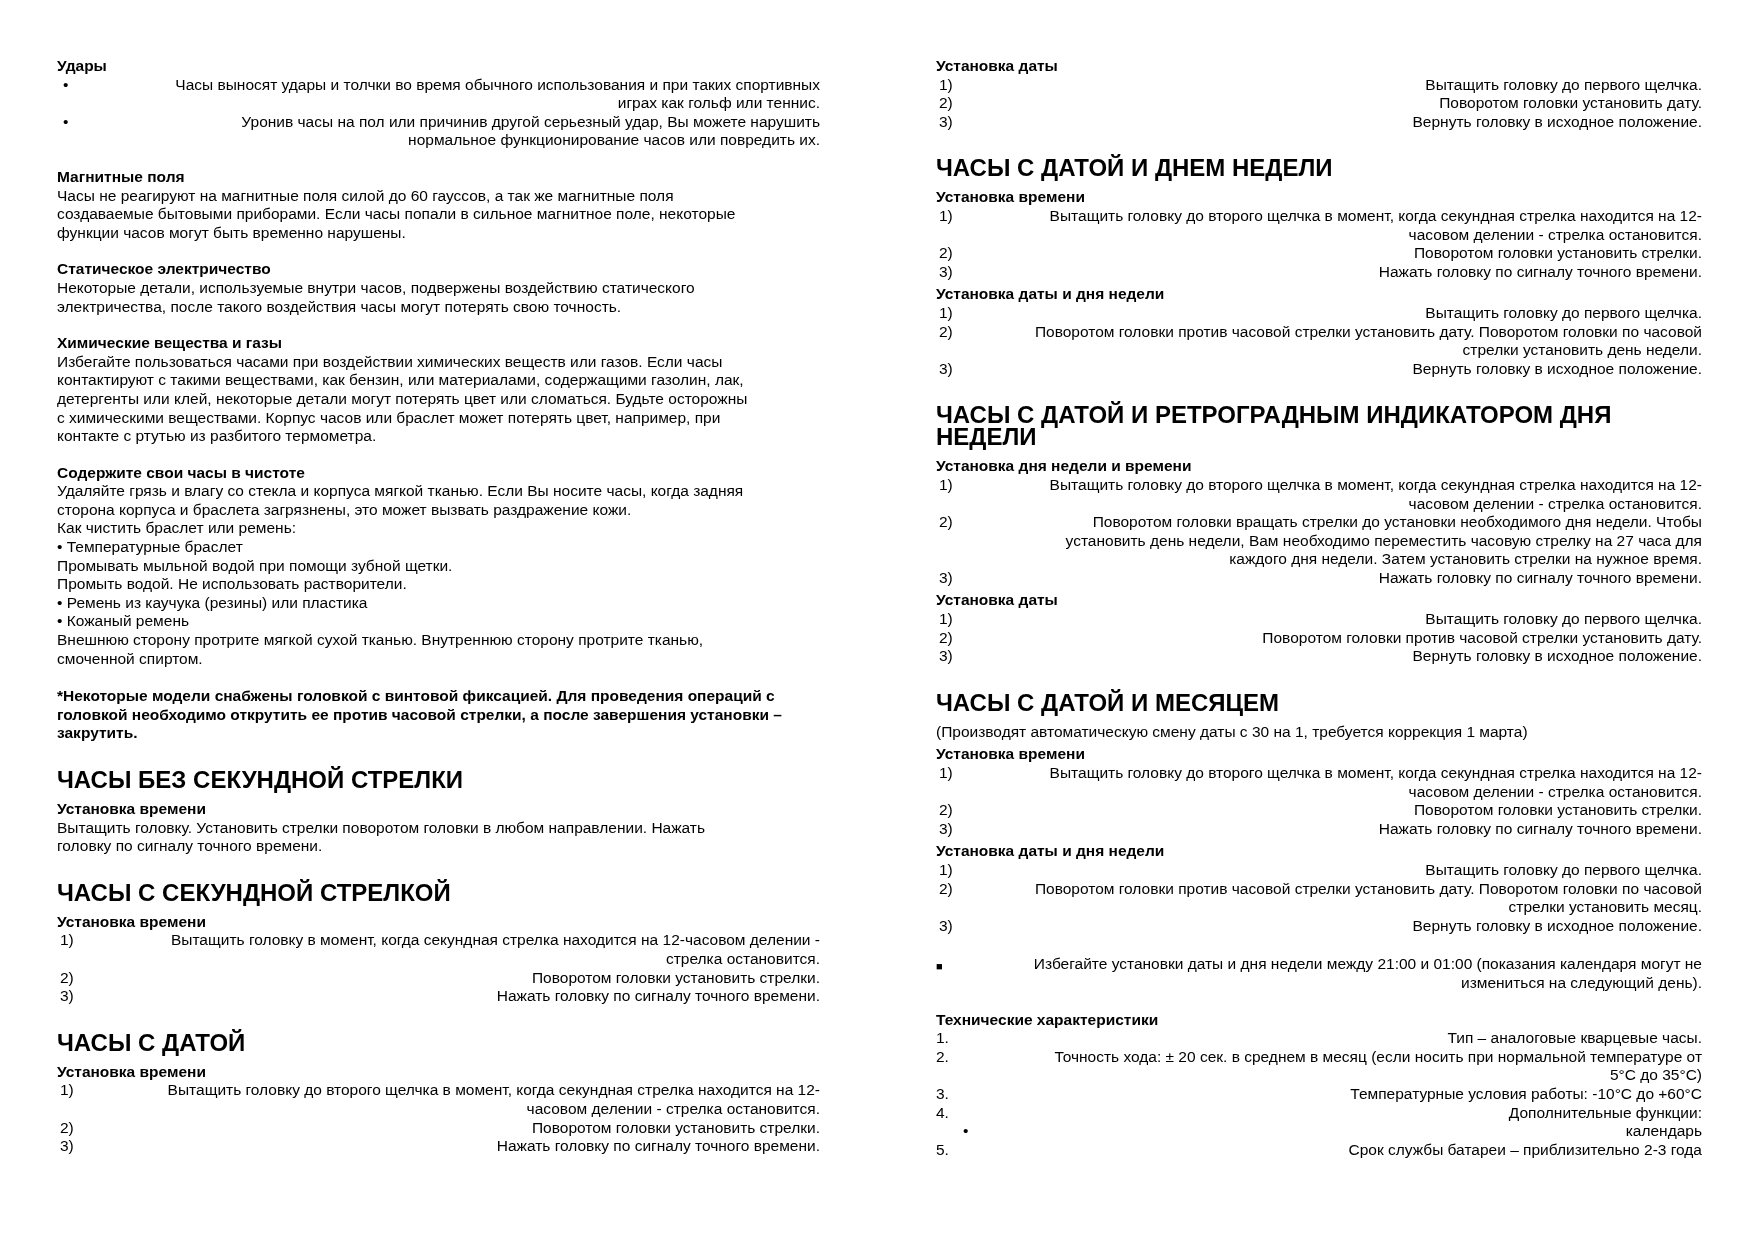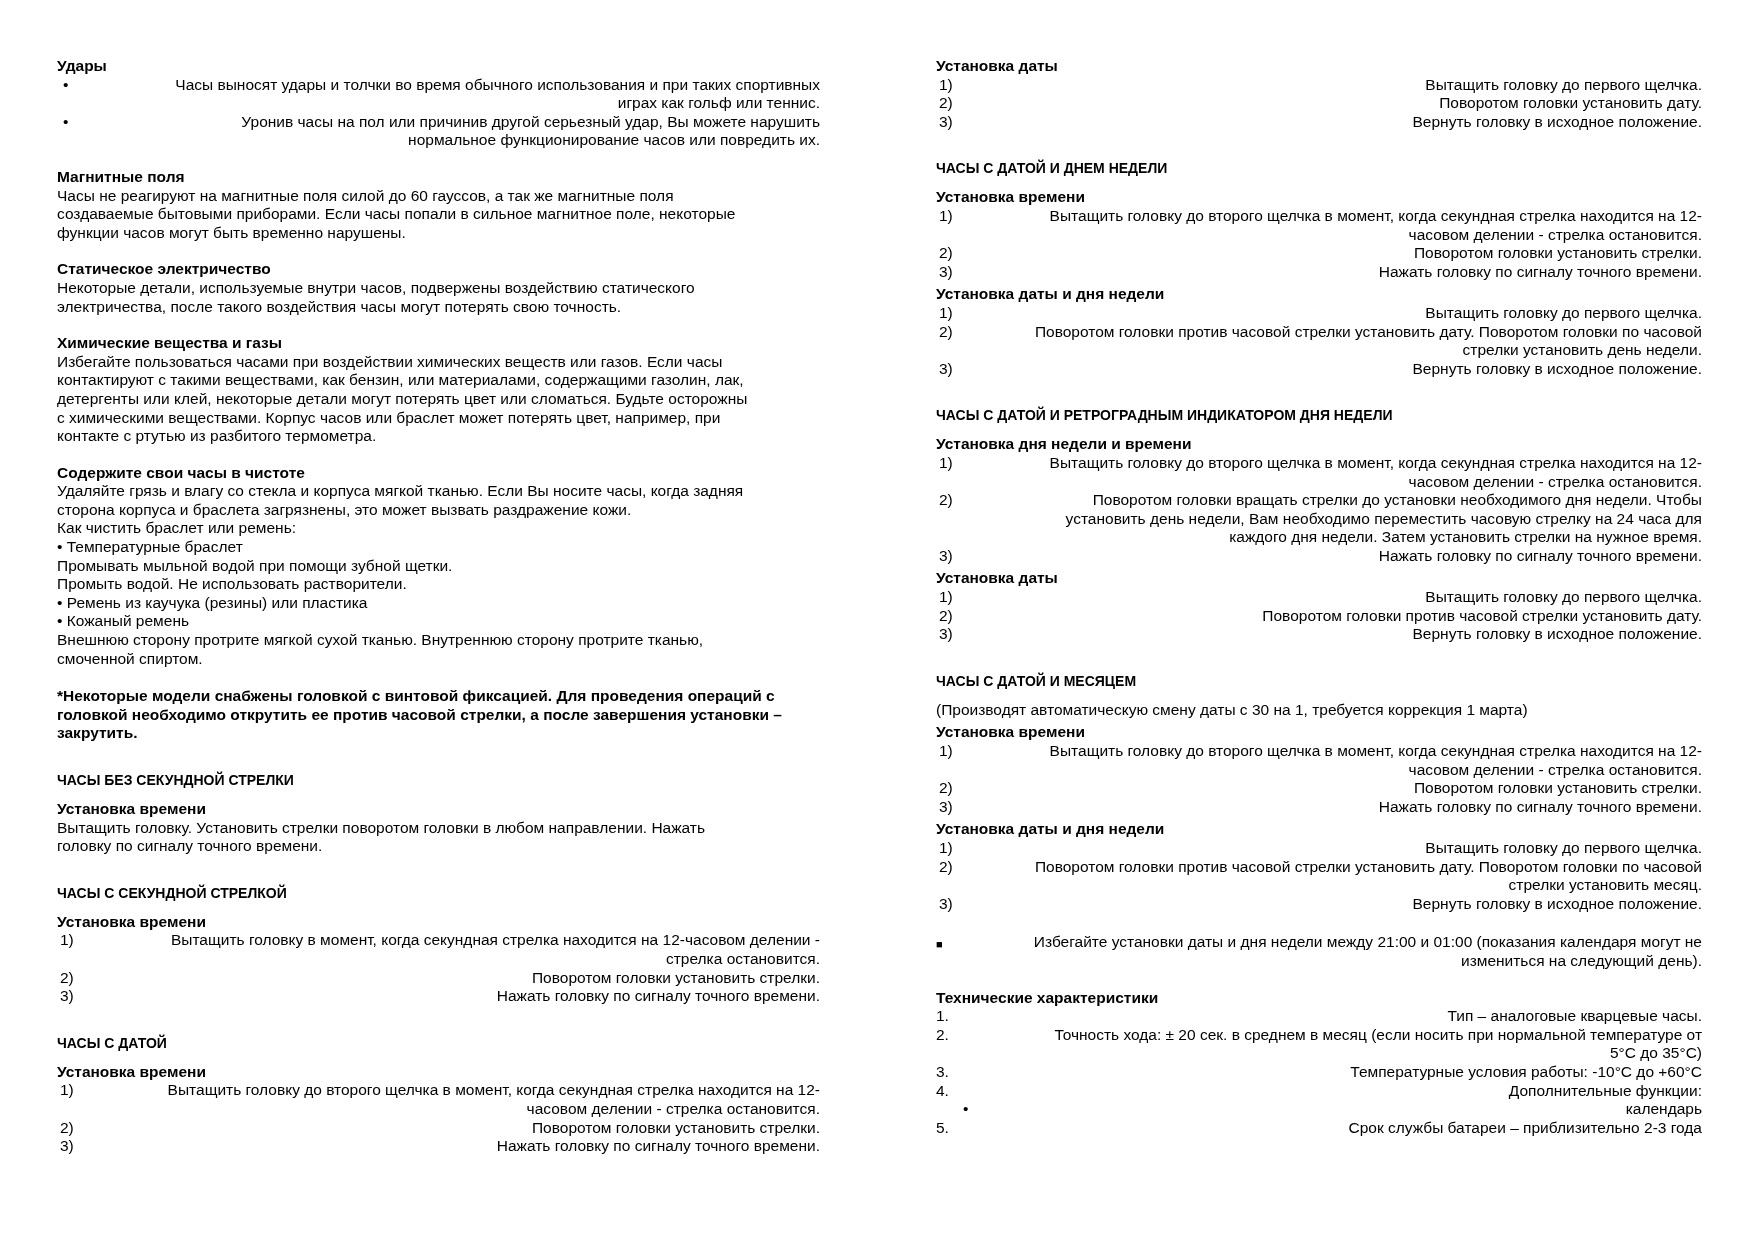--- a/index.html
+++ b/index.html
@@ -11,21 +11,21 @@
     font-family:"Liberation Sans", sans-serif;
     font-size:15.5px;
     line-height:18.6px;
     overflow:hidden;
   }
   .col { position:absolute; top:57px; }
   .col-left  { left:57px;  width:763px; }
   .col-right { left:936px; width:766px; }
 
   .h1 {
-    font-size:14px;
+    font-size:24px;
     font-weight:bold;
     line-height:22px;
     margin:26px 0 9px 0;
   }
   .h2 {
     font-weight:bold;
     margin:18px 0 0 0;
   }
   .h2.tight { margin-top:4px; }
   .h1 + .h2 { margin-top:0; }
@@ -194,21 +194,21 @@
       <div class="h2">Установка дня недели и времени</div>
       <div class="list list-num-wide">
         <div class="li">
           <span class="marker">1)</span>
           <span class="text">Вытащить головку до второго щелчка в момент, когда секундная стрелка находится на 12-
 часовом делении - стрелка остановится.</span>
         </div>
         <div class="li">
           <span class="marker">2)</span>
           <span class="text">Поворотом головки вращать стрелки до установки необходимого дня недели. Чтобы
-установить день недели, Вам необходимо переместить часовую стрелку на 24 часа для
+установить день недели, Вам необходимо переместить часовую стрелку на 27 часа для
 каждого дня недели. Затем установить стрелки на нужное время.</span>
         </div>
         <div class="li">
           <span class="marker">3)</span>
           <span class="text">Нажать головку по сигналу точного времени.</span>
         </div>
       </div>
       <div class="h2 tight">Установка даты</div>
       <div class="list list-num-wide">
         <div class="li">

